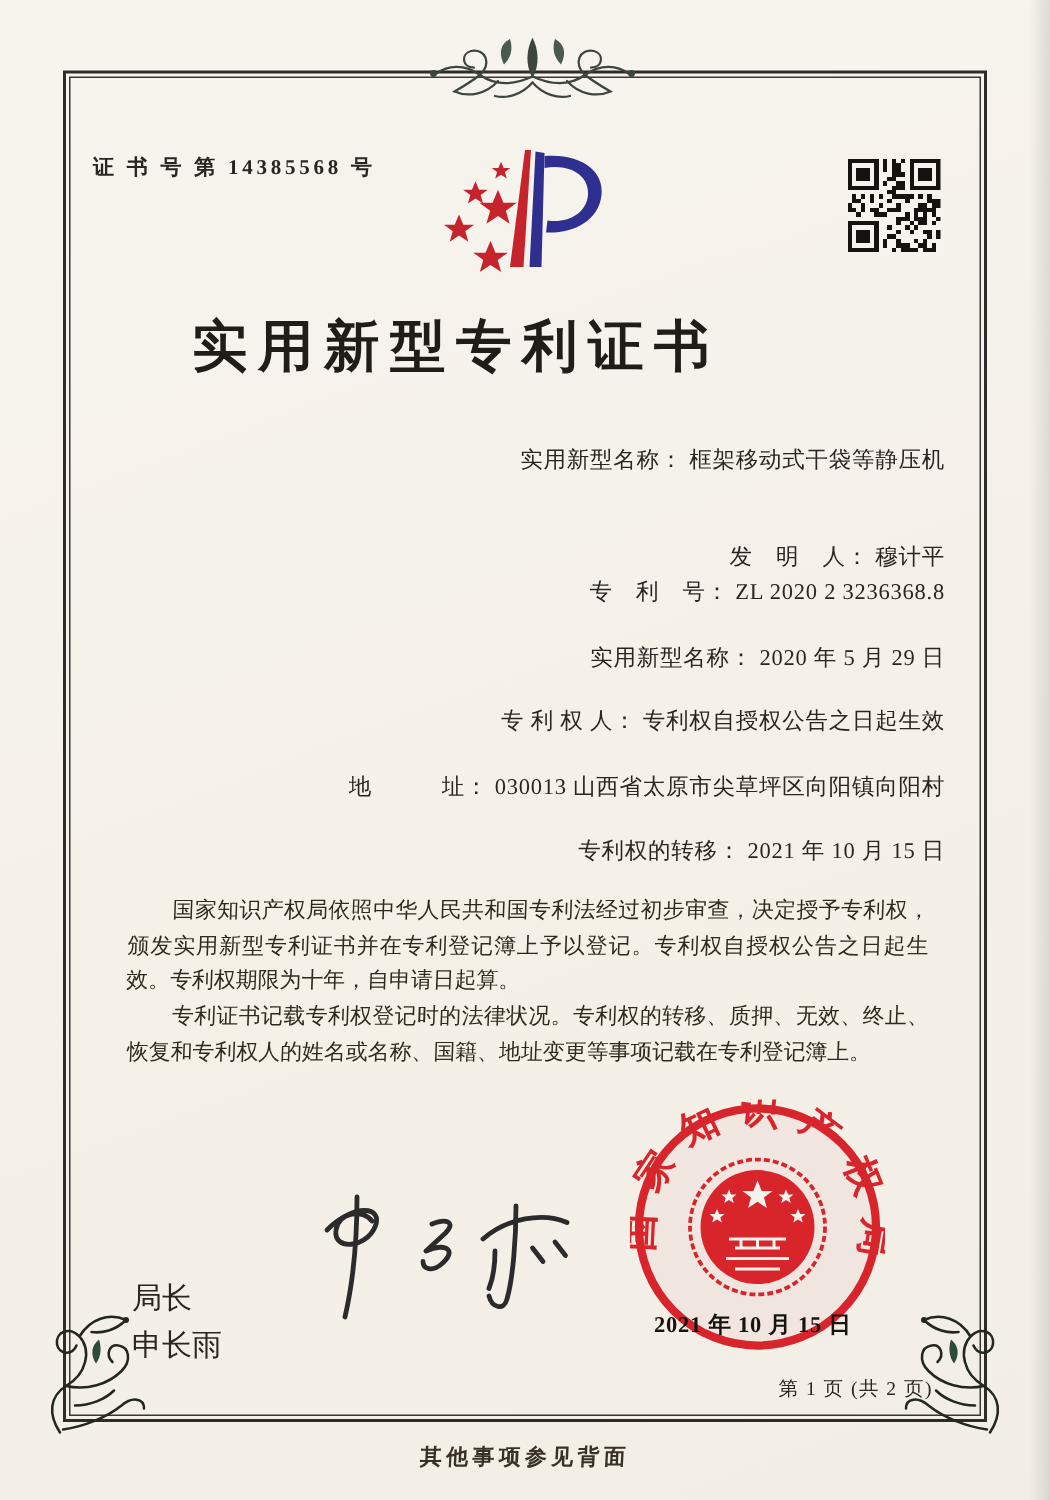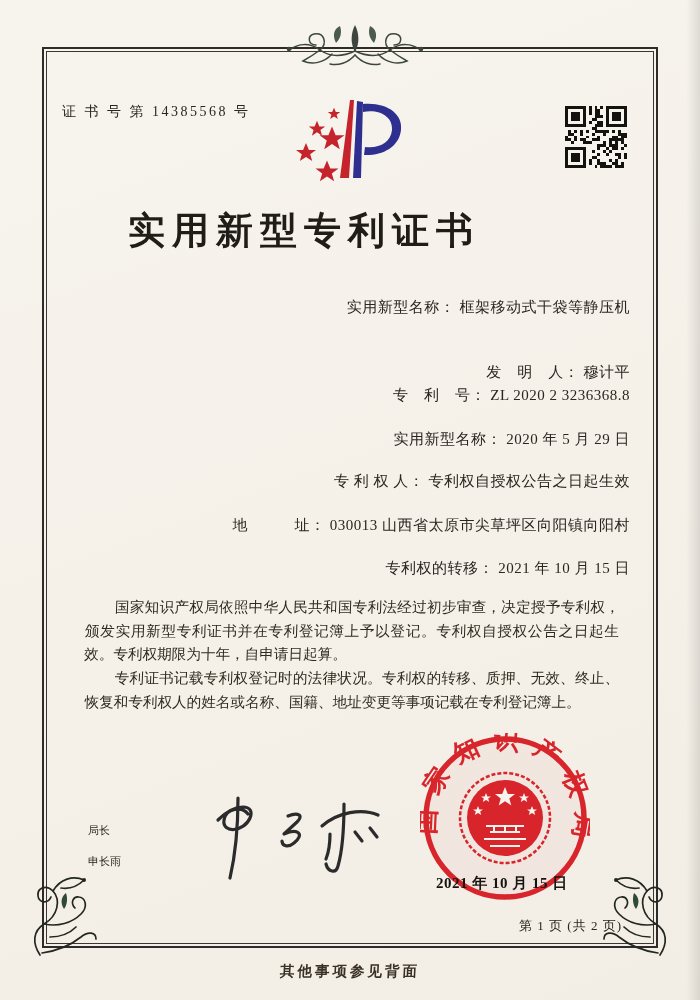--- a/index.html
+++ b/index.html
@@ -7,31 +7,31 @@
     width:700px;height:1000px;position:relative;overflow:hidden;
     background:linear-gradient(160deg,#f7f4ee 0%,#f5f1e9 55%,#f2eee5 100%);
     font-family:"Liberation Serif","DejaVu Serif",serif;
     color:#2a2520;
   }
   .edge-shade{position:absolute;right:0;top:0;width:14px;height:100%;
     background:linear-gradient(to left,rgba(0,0,0,.10),rgba(0,0,0,0));}
   .frame{position:absolute;left:42px;top:47px;width:612px;height:897px;
     border:2px solid #2e2b28;}
   .frame-inner{position:absolute;inset:2px;border:1px solid #3a3631;}
-  .cert-no{position:absolute;left:62px;top:103px;font-size:14px;letter-spacing:2.5px;font-weight:400;}
+  .cert-no{position:absolute;left:62px;top:103px;font-size:14px;letter-spacing:2.5px;font-weight:700;}
   .title{position:absolute;left:42px;top:206px;width:524px;text-align:center;
     font-size:37px;font-weight:700;letter-spacing:7px;color:#201c18;}
   .frow{position:absolute;left:85px;width:545px;font-size:15px;line-height:19px;
     font-weight:500;white-space:nowrap;letter-spacing:.5px;text-align:right;}
   .frow .lbl{display:inline-block;min-width:96px;}
   .frow .pair2{position:absolute;left:238px;top:0;}
   .body-text{position:absolute;left:85px;top:596px;width:534px;font-size:14.6px;
     line-height:23.6px;text-align:justify;color:#30291f;}
   .body-text p{margin:0;text-indent:2em;transform:skewX(-2deg);}
-  .officer{position:absolute;left:88px;top:815px;font-size:11px;line-height:31px;font-weight:500;}
+  .officer{position:absolute;left:88px;top:851px;font-size:20px;line-height:31px;font-weight:500;}
   .sig{position:absolute;left:192px;top:790px;}
   .seal{position:absolute;left:420px;top:733px;}
   .seal-date{position:absolute;left:436px;top:874px;font-size:15px;font-weight:700;
     letter-spacing:.5px;color:#17130f;}
   .page-no{position:absolute;left:42px;top:917px;width:580px;text-align:right;font-size:13px;letter-spacing:1px;}
   .back-note{position:absolute;left:0;top:962px;width:700px;text-align:center;
     font-size:14.5px;font-weight:600;letter-spacing:3px;color:#3a3126;transform:skewX(-3deg);}
   .logo{position:absolute;left:281px;top:92px;}
   .qr{position:absolute;left:565px;top:106px;}
   .ornament-top{position:absolute;left:262px;top:21px;}

